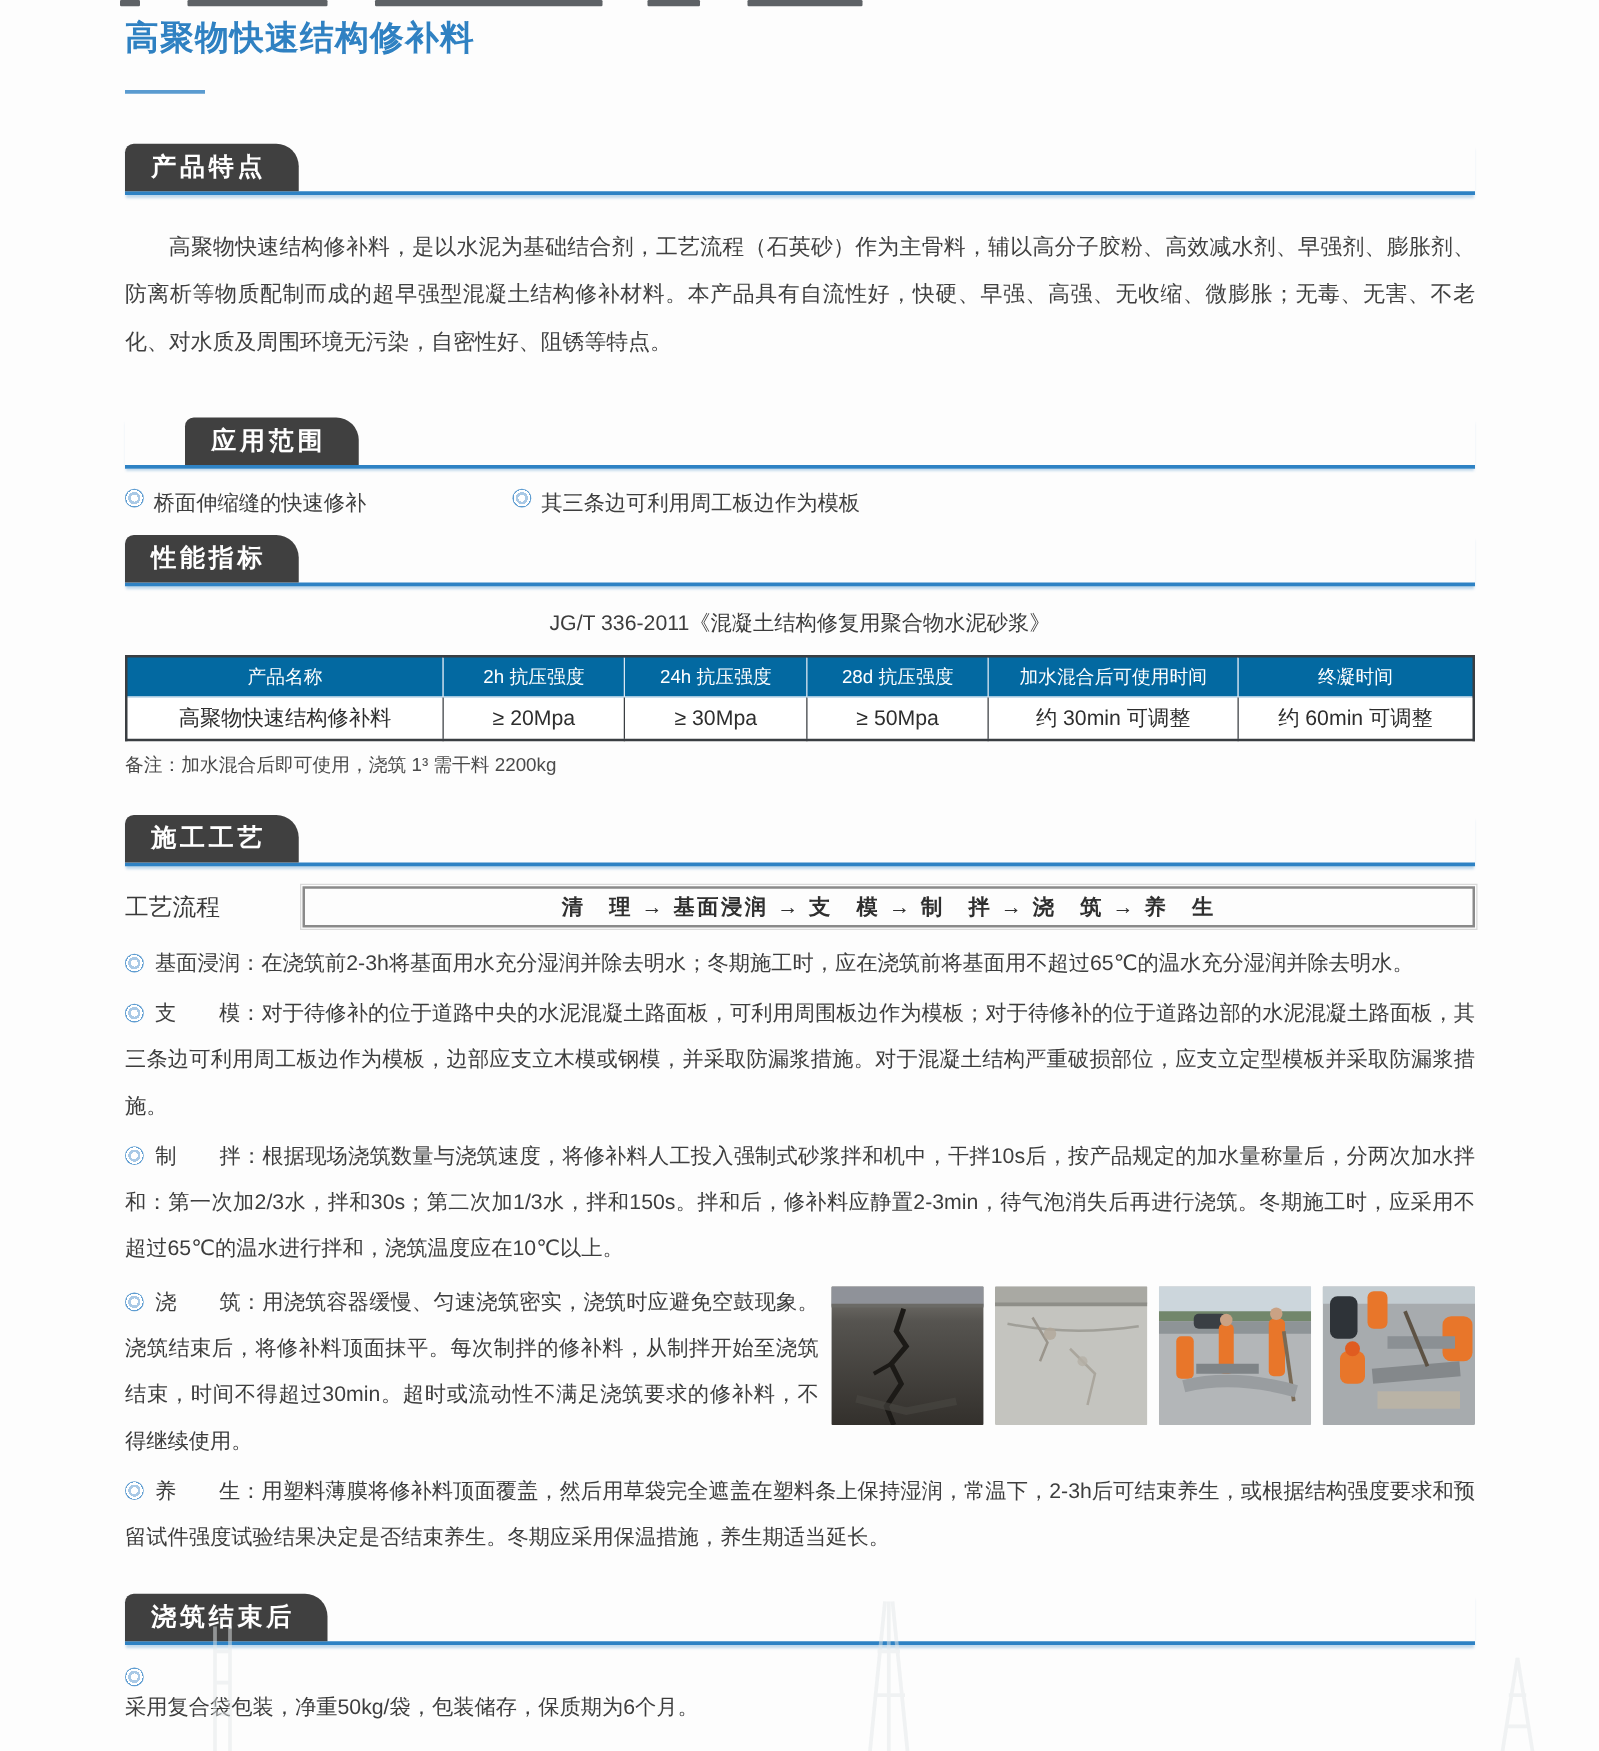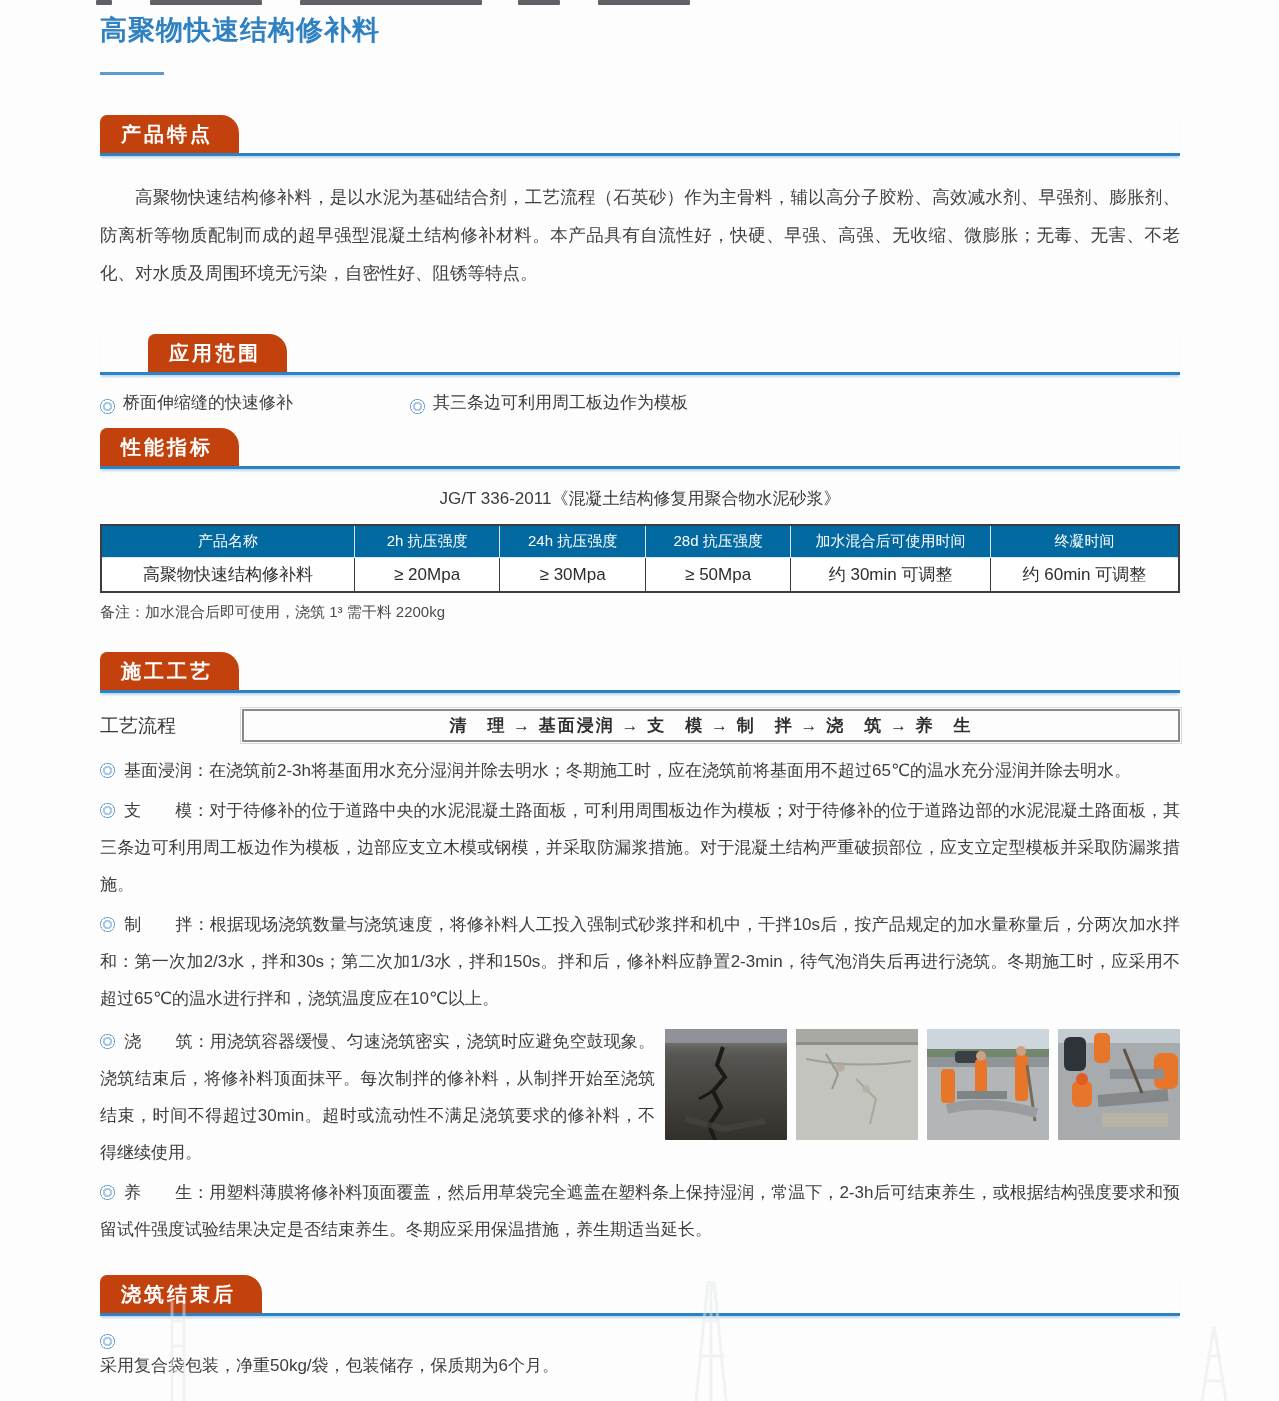--- a/index.html
+++ b/index.html
@@ -16,36 +16,36 @@
   .top-strip { position:absolute; top:0; left:0; height:6px; width:100%; }
   .top-strip i { position:absolute; top:0; height:5px; background:#363b40; opacity:.8; border-radius:1px; }
 
   
   .page-title { padding-top:12px; font-size:27px; font-weight:bold; color:#2f81c2; letter-spacing:1px; }
   .title-divider { width:64px; height:3px; background:#5a9bd0; margin-top:24px; }
 
   
   .sec-bar { border-bottom:3px solid #2e82c4; box-shadow:0 3px 2px -1px rgba(46,130,196,.3); line-height:0; }
   .sec-tab {
-    display:inline-block; background:#c2410c; color:#fff;
+    display:inline-block; background:#404040; color:#fff;
     font-size:20px; font-weight:bold; letter-spacing:3px; line-height:1;
     padding:9px 26px 9px 21px; border-radius:7px 18px 0 0;
   }
 
   
   .dot {
     display:inline-block; width:15px; height:15px; border-radius:50%;
     background:radial-gradient(circle,#ffffff 0 26%,#a9c9e6 26% 46%,#ffffff 46% 62%,#5f9dd1 62% 100%);
     vertical-align:-2px; margin-right:8px; flex:0 0 auto;
   }
 
   .features-para { margin-top:22px; font-size:17.5px; line-height:38px; text-align:justify; text-indent:2em; color:#404040; }
 
   .app-row { margin-top:16px; font-size:17px; display:flex; }
-  .app-item { display:flex; align-items:flex-end; }
+  .app-item { display:flex; align-items:flex-start; }
   .app-item:first-child { width:310px; }
 
   .standard-line { margin-top:18px; text-align:center; font-size:17px; color:#3c3c3c; }
 
   table.perf { width:100%; margin-top:14px; border-collapse:collapse; border:2px solid #3a3e42; }
   table.perf th {
     background:#0369a1; color:#fff; font-size:15px; font-weight:normal;
     border:1px solid #d9e6f2; padding:6px 4px;
   }
   table.perf td {

